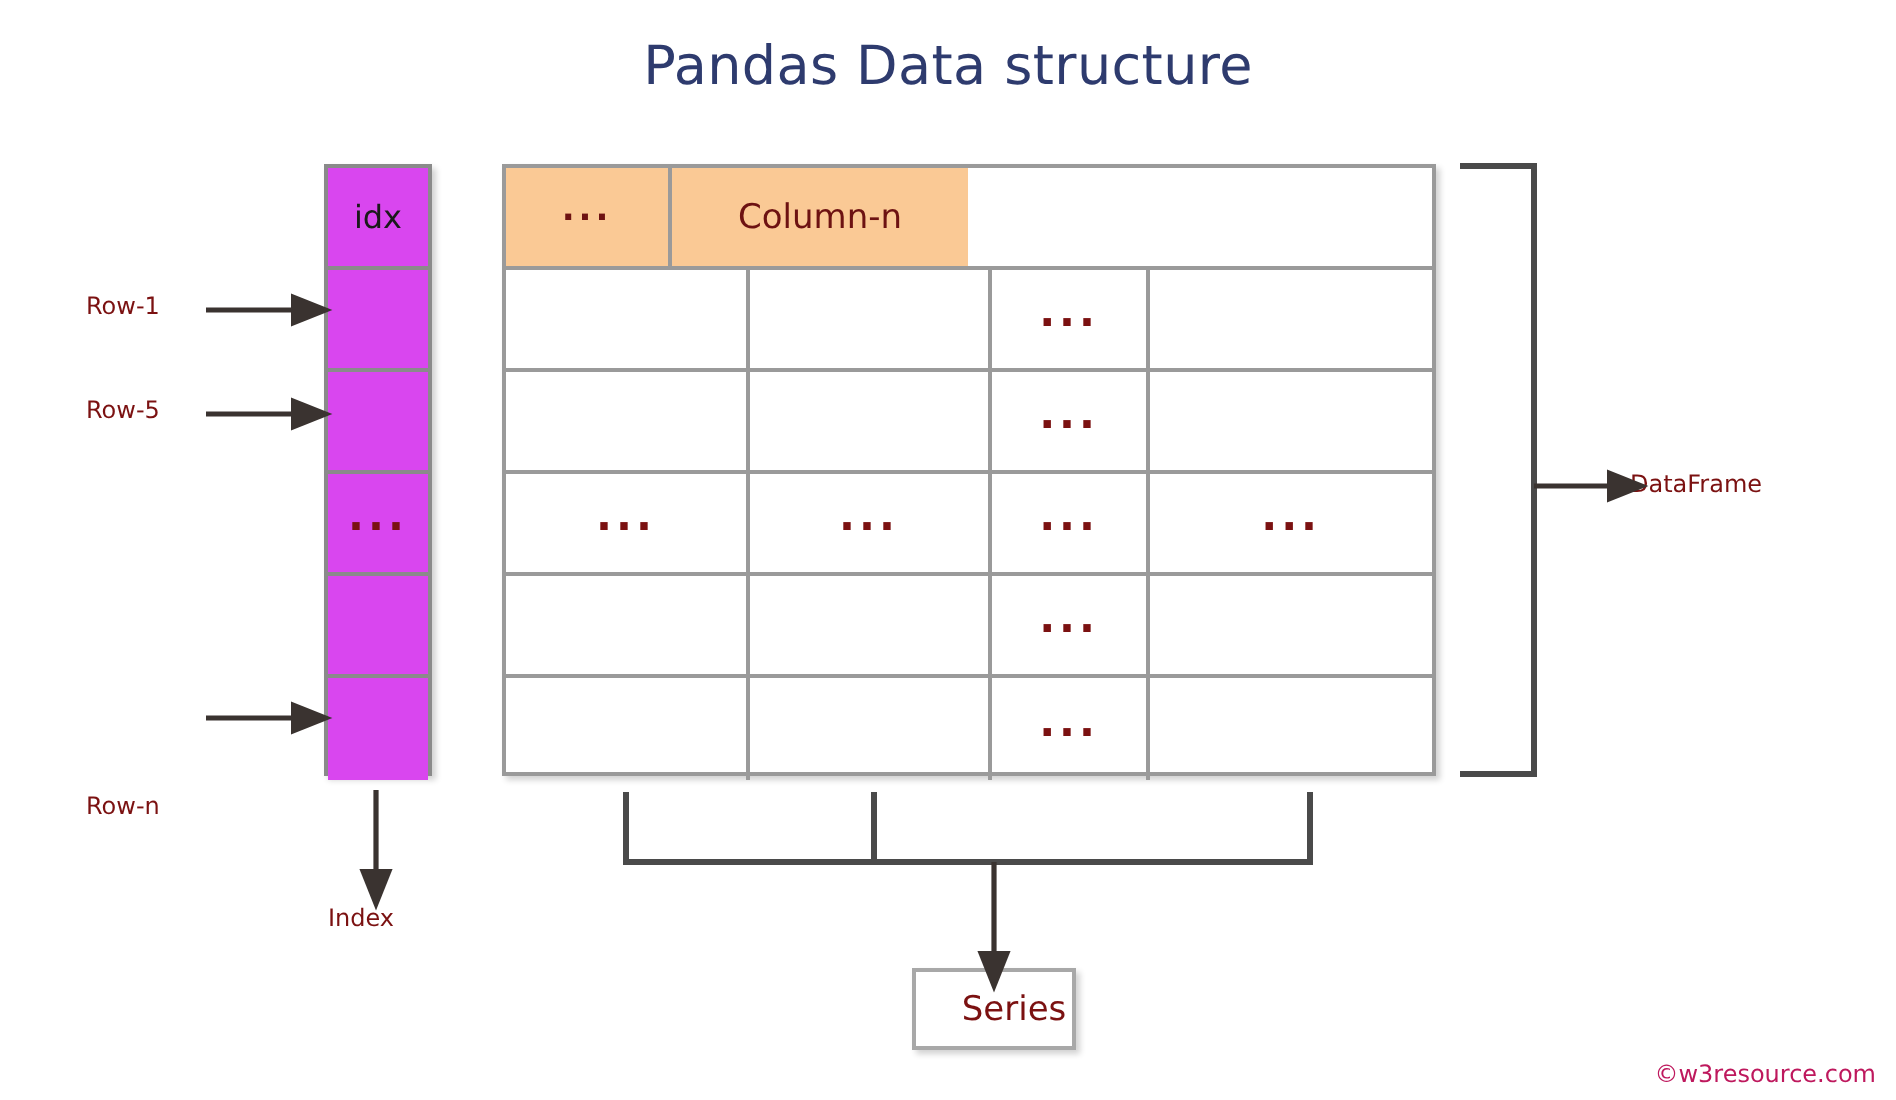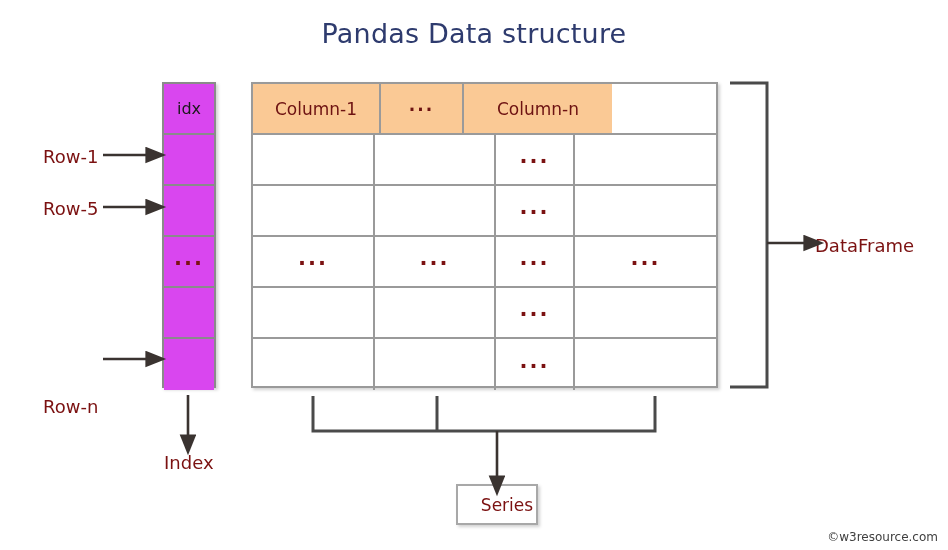--- a/index.html
+++ b/index.html
@@ -110,21 +110,21 @@
     font-weight: bold;
     letter-spacing: 2px;
     line-height: 10px;
     padding-bottom: 8px;
   }
 
   
   .lbl {
     position: absolute;
     color: #7b1111;
-    font-size: 18px;
+    font-size: 12px;
     white-space: nowrap;
     text-align: center;
   }
 
   
   #overlay {
     position: absolute;
     left: 0; top: 0;
     width: 948px; height: 550px;
     pointer-events: none;
@@ -148,21 +148,21 @@
     box-shadow: 2px 2px 3px rgba(0,0,0,0.18);
     padding-left: 20px;
   }
 
   
   #watermark {
     position: absolute;
     right: 10px;
     bottom: 6px;
     font-size: 12px;
-    color: #404040;
+    color: #be185d;
     white-space: nowrap;
   }
 </style>
 </head>
 <body>
 
 <div id="stage">
 
   <div id="title">Pandas Data structure</div>
 
@@ -171,21 +171,20 @@
     <div class="idx-cell"></div>
     <div class="idx-cell"></div>
     <div class="idx-cell dots">...</div>
     <div class="idx-cell"></div>
     <div class="idx-cell"></div>
   </div>
 
   <div id="table">
 
     <div class="trow header">
-      <div class="tcell c0">Column-1</div>
       <div class="tcell c2 dots3">...</div>
       <div class="tcell c3">Column-n</div>
     </div>
 
     <div class="trow">
       <div class="tcell c0"></div>
       <div class="tcell c1"></div>
       <div class="tcell c2 dots3">...</div>
       <div class="tcell c3"></div>
     </div>

